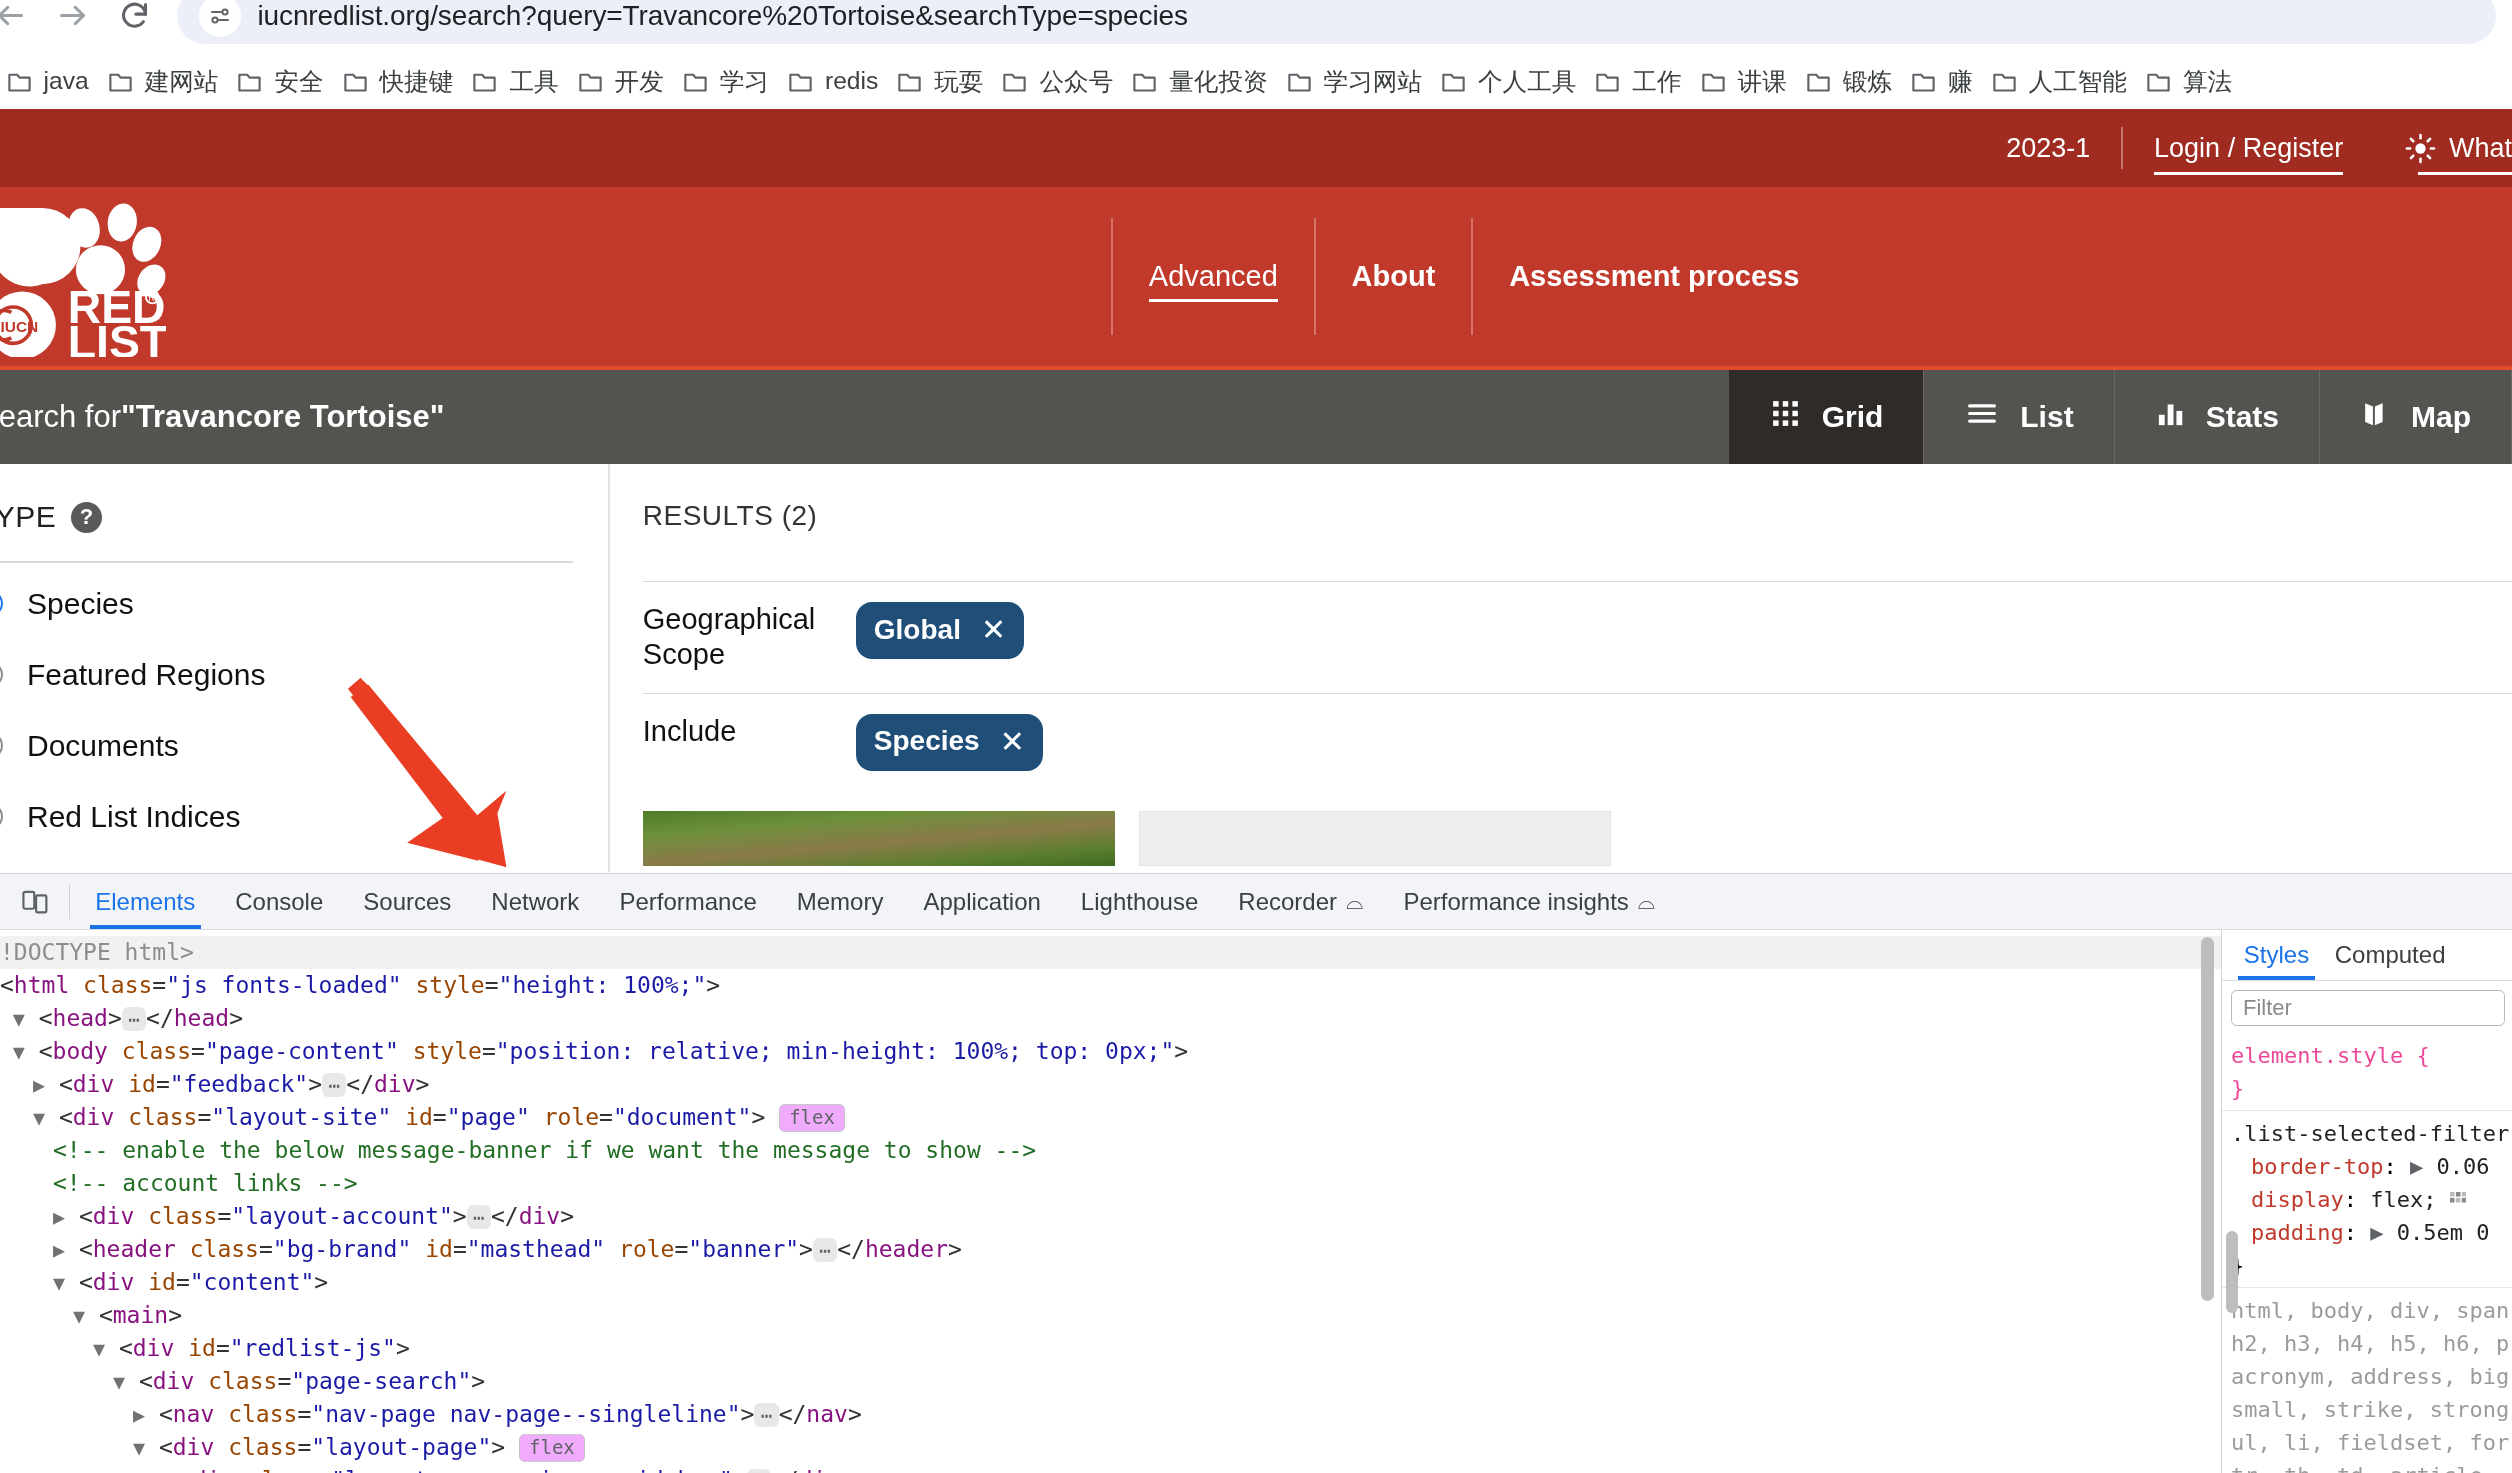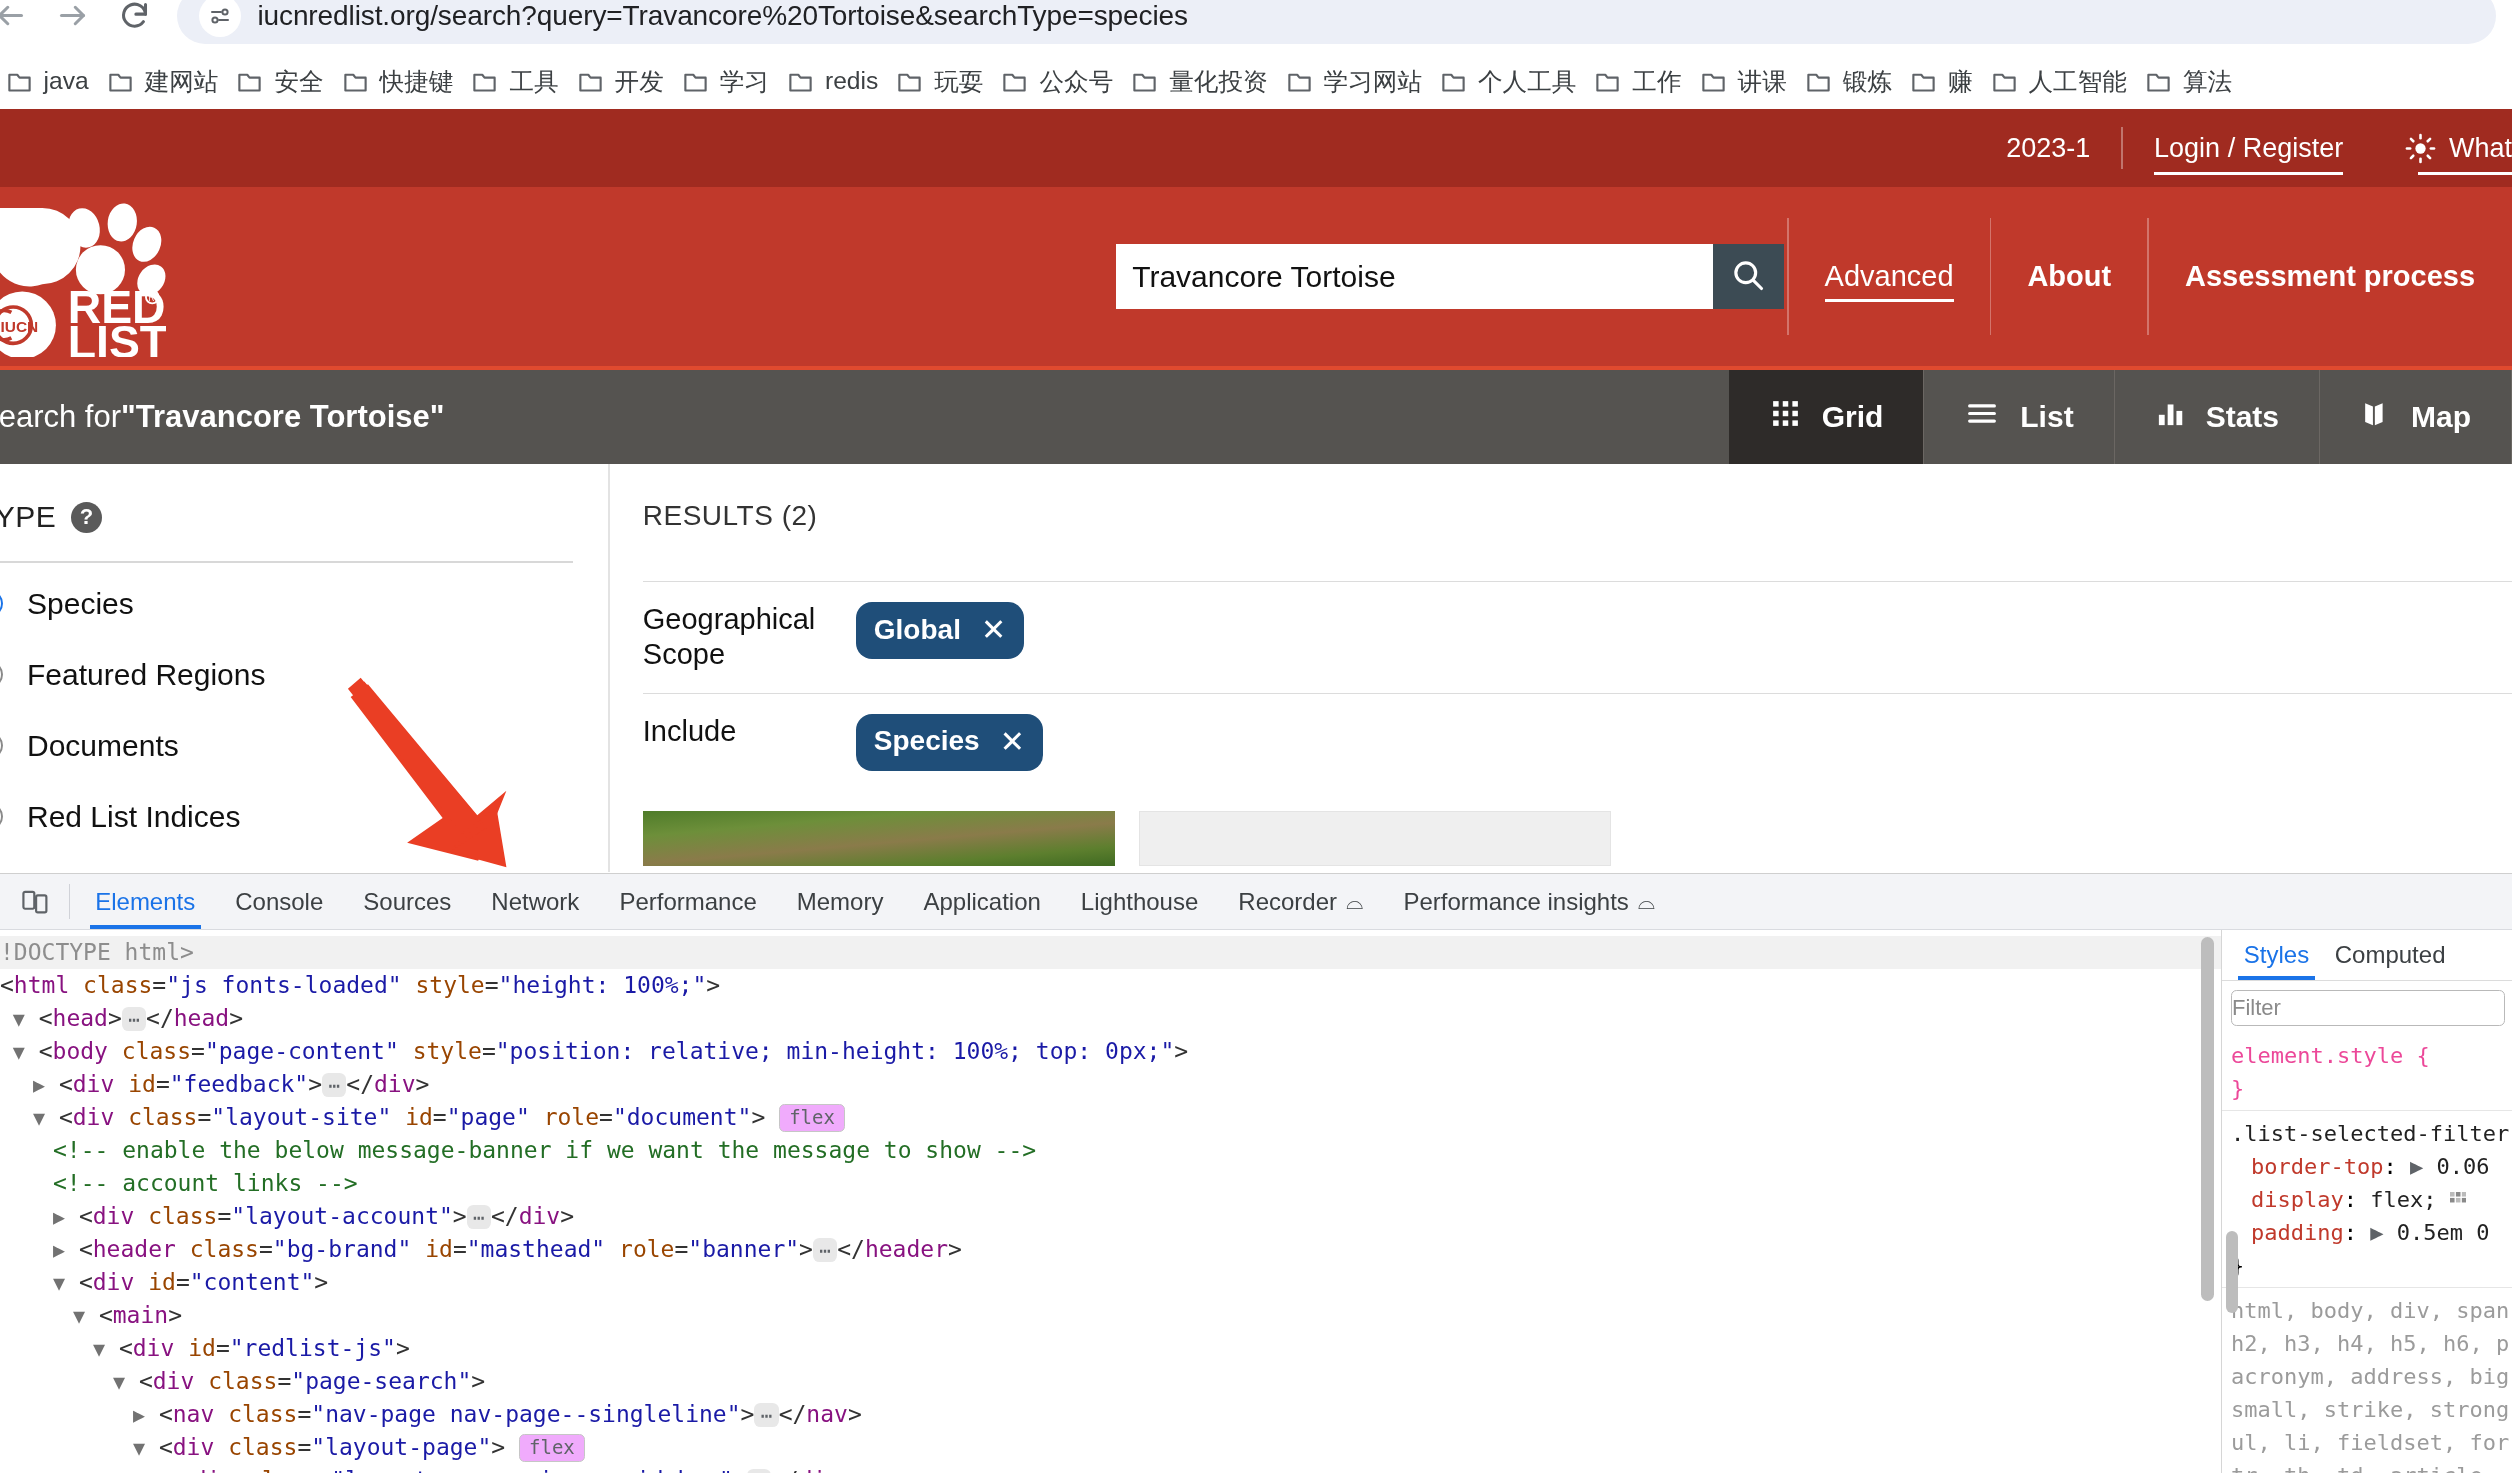--- a/index.html
+++ b/index.html
@@ -183,21 +183,21 @@
     position:absolute; right: 7.3px; top: 7.3px; width: 12.8px; height: 364px; border-radius: 7.3px; background:#bdbdbd;
   }
 
   .styles-pane { width: 291px; flex:0 0 auto; border-left: 1.8px solid #d6d6d6; position: relative; background:#fff; }
   .sp-tabs { display:flex; align-items:center; height: 51px; border-bottom: 0.9px solid #dcdcdc; padding-left: 9px; }
   .sp-tab { font-size: 24px; color:#3c4043; padding: 0 12.8px; height: 49px; display:flex; align-items:center; position:relative; }
   .sp-tab.active { color:#1a73e8; }
   .sp-tab.active::after { content:''; position:absolute; left:7.3px; right:7.3px; bottom:0; height:3.6px; background:#1a73e8; }
   .sp-filter {
     margin: 9px 7.3px 7.3px 9px; height: 36px; border: 0.9px solid #b9b9b9; border-radius: 5.5px;
-    display:flex; align-items:center; font-size: 22px; color:#8a8a8a;
+    display:flex; align-items:center; padding-left: 11px; font-size: 22px; color:#8a8a8a;
   }
   .sp-rule { font-family: "DejaVu Sans Mono", monospace; font-size: 22px; line-height: 1.5; padding: 5.5px 0 5.5px 9px; white-space: nowrap; overflow:hidden; }
   .sp-rule.elstyle { color:#ec4899; border-bottom: 0.9px solid #e6e6e6; }
   .sp-rule .sel { color:#222; }
   .sp-rule .prop { color:#c0392b; }
   .sp-rule .val { color:#222; }
   .sp-rule .dim { color:#9b9b9b; }
   .tri { color:#5f6368; }
   .swatch { display:inline-block; width:16.4px; height:16.4px; vertical-align:-1.8px; }
   .sp-scrollbar { position:absolute; left: 3.6px; top: 301px; width: 12.8px; height: 82px; border-radius:7.3px; background:#bdbdbd; }
@@ -405,33 +405,20 @@
           <circle cx="32" cy="141" r="20" fill="none" stroke="#c0392b" stroke-width="4"></circle>
           <path d="M30 127 a16 16 0 1 0 0 28" fill="none" stroke="#c0392b" stroke-width="4"></path>
           <text x="18" y="149" font-family="Liberation Sans, sans-serif" font-size="17" font-weight="bold" fill="#c0392b">IUCN</text>
           <text x="92" y="139" font-family="Liberation Sans, sans-serif" font-size="51" font-weight="bold" fill="#fff">RED</text>
           <text x="92" y="177" font-family="Liberation Sans, sans-serif" font-size="51" font-weight="bold" fill="#fff">LIST</text>
           <circle cx="185" cy="110" r="7" fill="none" stroke="#fff" stroke-width="2"></circle>
           <text x="181" y="114" font-family="Liberation Sans, sans-serif" font-size="9" fill="#fff">R</text>
         </svg>
       </div>
 
-      <div class="search-zone">
-        <div class="searchbox">
-          <input class="search-input" type="text" value="Travancore Tortoise" placeholder="Search" style="">
-          <button class="search-btn">
-            <span>
-              <svg width="36" height="36" viewBox="0 0 24 24" fill="none" stroke="#fff" stroke-width="2.1" stroke-linecap="round">
-                <circle cx="10.5" cy="10.5" r="6.6"></circle>
-                  <line x1="15.4" y1="15.4" x2="21" y2="21"></line>
-              </svg>
-            </span>
-          </button>
-        </div>
-      </div>
 
       <div class="mast-sep"></div>
       <a class="mast-link">
         <span>Advanced</span>
         <span class="ul2"></span>
       </a>
       <div class="mast-sep"></div>
       <a class="mast-link bold">
         <span>About</span>
       </a>

